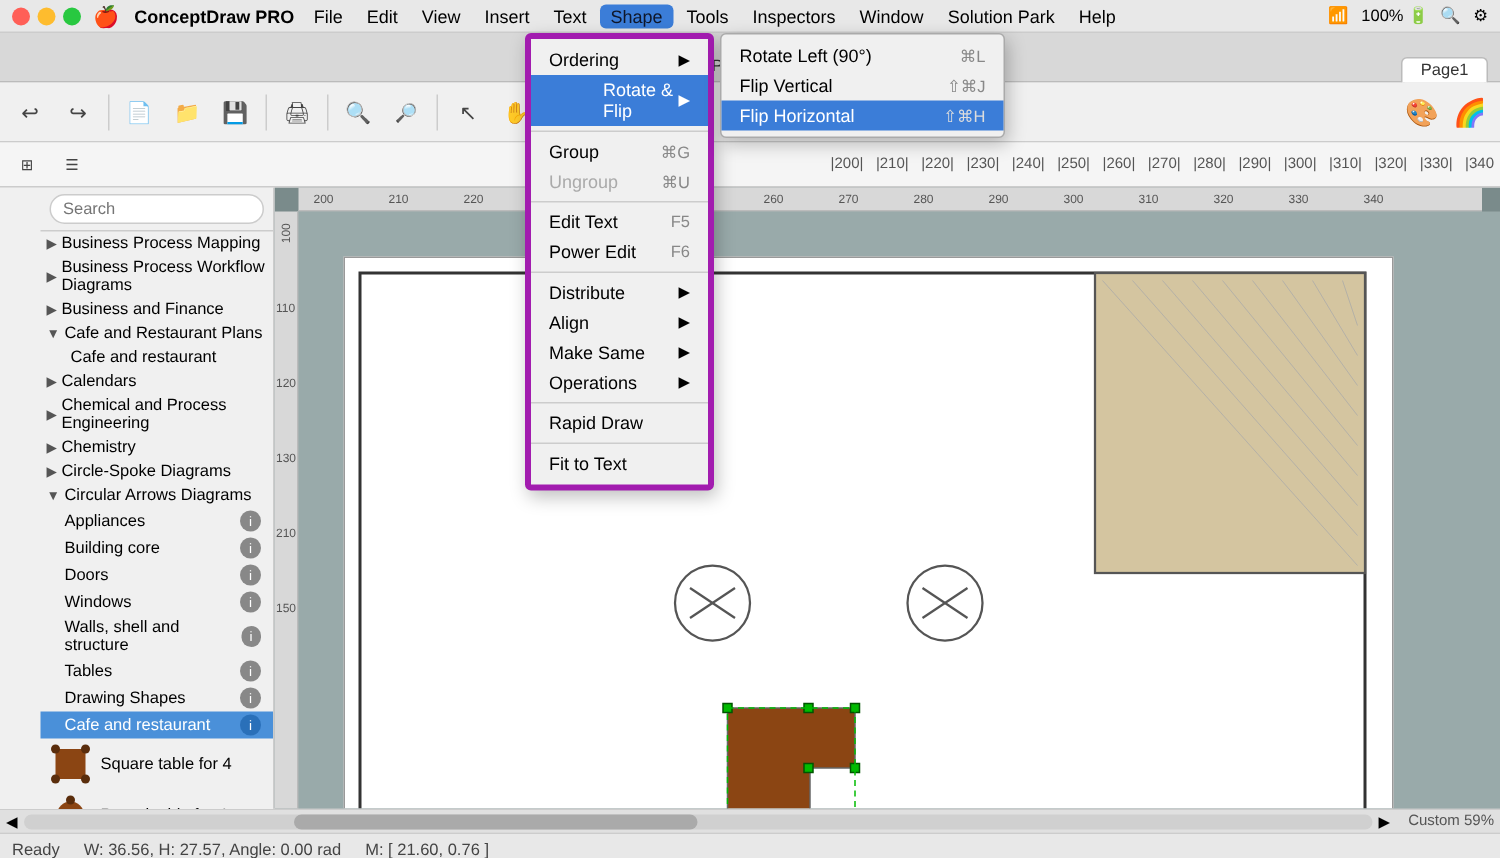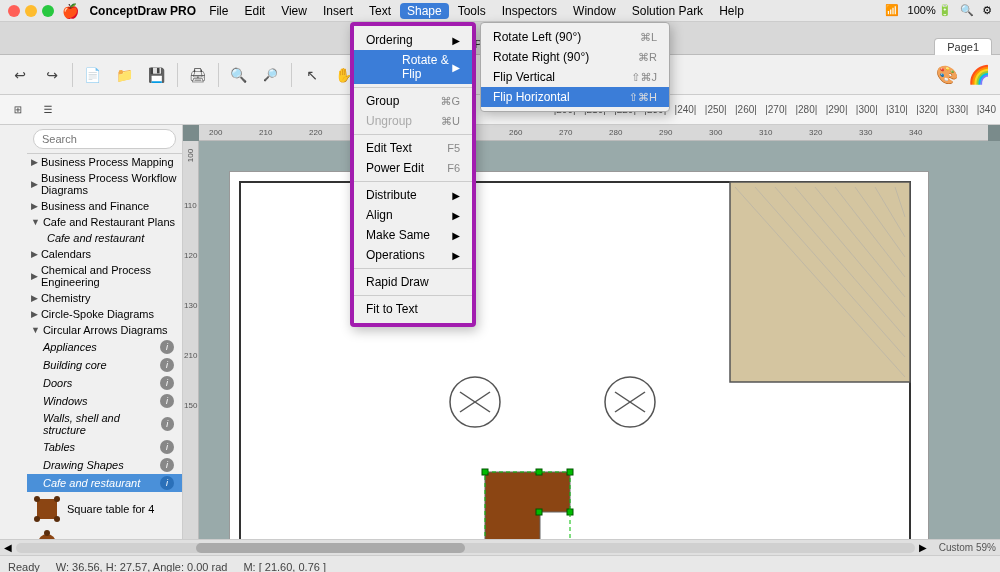--- a/index.html
+++ b/index.html
@@ -19,21 +19,21 @@
     .menubar-apple { margin-right: 10px; font-size: 14px; }
     .menubar-app { font-weight: bold; margin-right: 6px; font-size: 12px; }
     .menubar-items { display: flex; gap: 2px; }
     .menubar-item {
       padding: 1px 7px;
       border-radius: 4px;
       cursor: default;
       font-size: 12px;
       color: #000;
     }
-    .menubar-item.active { background: #3b7dd8; color: #ffffff; }
+    .menubar-item.active { background: #3b7dd8; color: #0f172a; }
     .menubar-right { margin-left: auto; display: flex; align-items: center; gap: 8px; font-size: 11px; }
 
     
     #toolbar {
       height: 40px;
       background: #f0f0f0;
       border-bottom: 1px solid #ccc;
       display: flex;
       align-items: center;
       padding: 0 6px;
@@ -98,21 +98,20 @@
     }
     .sidebar-arrow { margin-right: 3px; font-size: 9px; color: #555; }
     .sidebar-section-label { font-size: 11px; }
     .sidebar-subsection {
       padding: 2px 8px;
       font-size: 11px;
       cursor: pointer;
       display: flex;
       align-items: center;
       justify-content: space-between;
-      font-style: italic;
     }
     .sidebar-subsection.active { background: #4a90d9; color: #fff; }
     .sidebar-subsection .count-badge {
       width: 14px; height: 14px;
       background: #888;
       border-radius: 7px;
       color: #fff;
       font-size: 9px;
       display: flex; align-items: center; justify-content: center;
     }
@@ -589,24 +588,20 @@
     <span>Fit to Text</span>
   </div>
 </div>
 
 <div id="rotate-submenu">
   <div class="rotate-item">
     <span>Rotate Left (90°)</span>
     <span class="shortcut">⌘L</span>
   </div>
   <div class="rotate-item">
-    <span>Rotate Right (90°)</span>
-    <span class="shortcut">⌘R</span>
-  </div>
-  <div class="rotate-item">
     <span>Flip Vertical</span>
     <span class="shortcut">⇧⌘J</span>
   </div>
   <div class="rotate-item highlighted">
     <span>Flip Horizontal</span>
     <span class="shortcut" style="color:#ddd;">⇧⌘H</span>
   </div>
 </div>
 
 </body></html>

